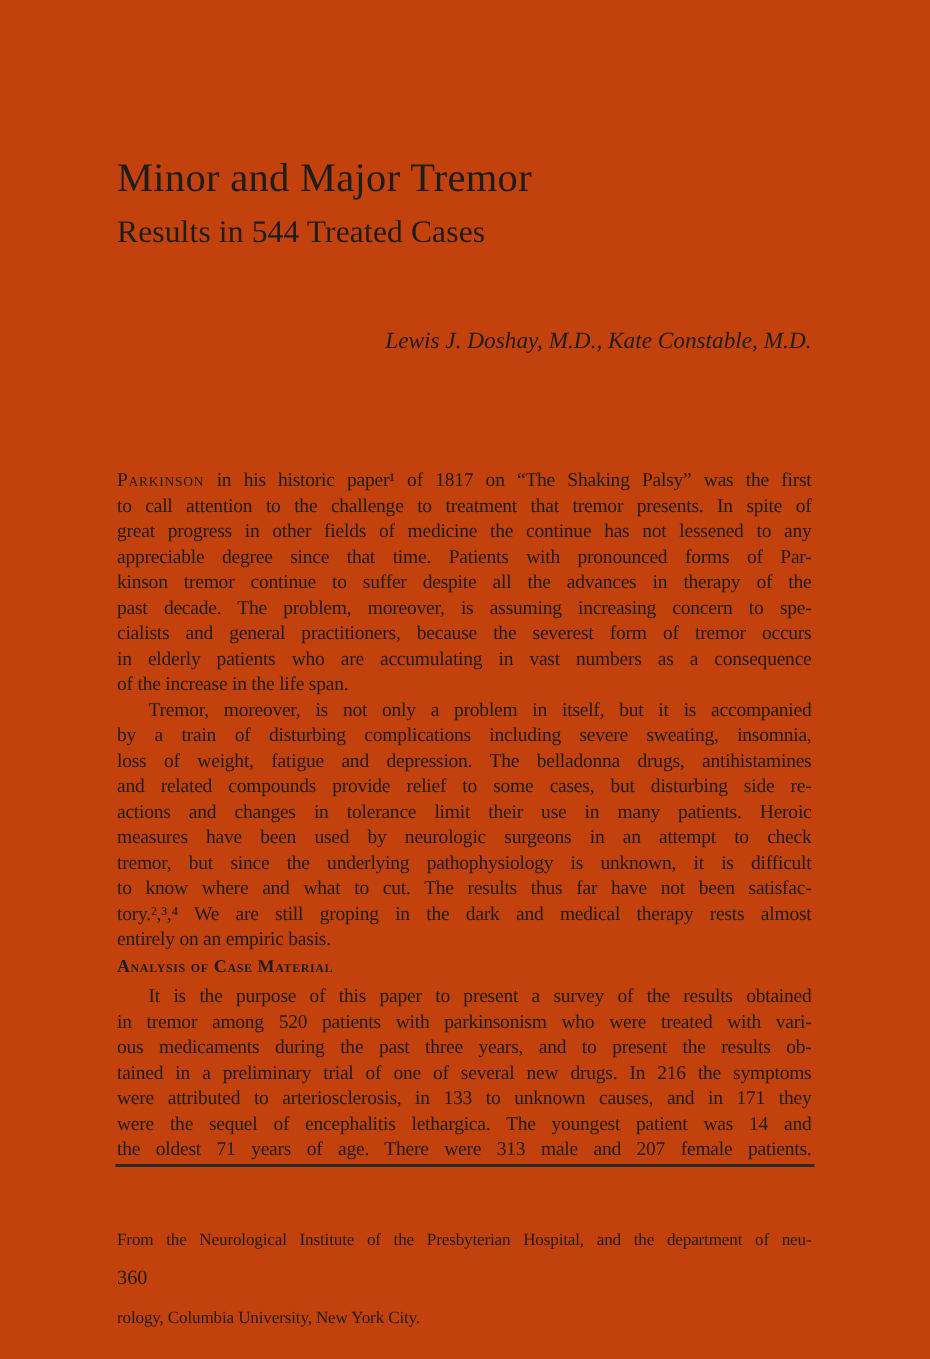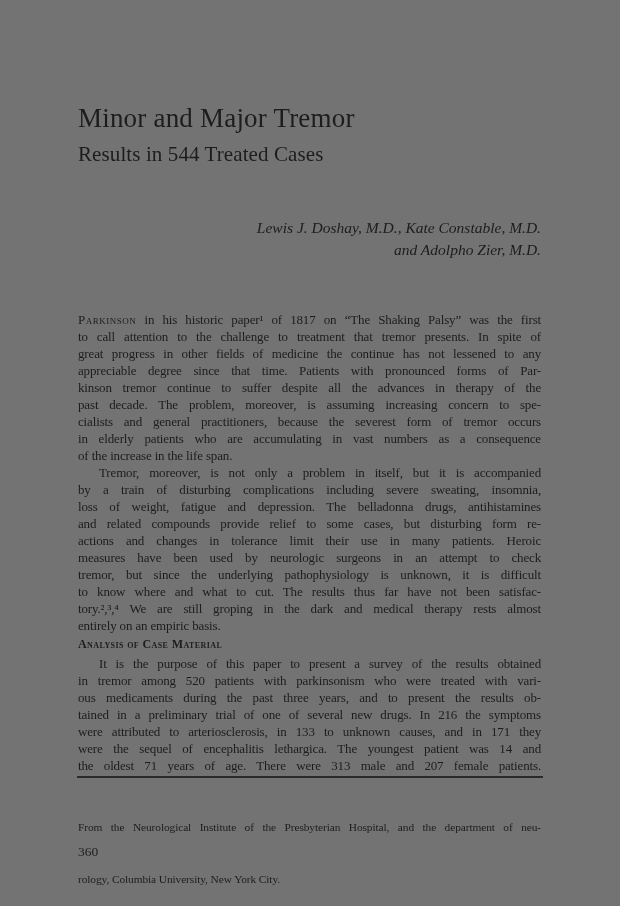--- a/index.html
+++ b/index.html
@@ -4,21 +4,21 @@
 <style>
   html, body {
     margin: 0;
     padding: 0;
     background: #ffffff;
   }
   .page {
     position: relative;
     width: 620px;
     height: 906px;
-    background: #737373;
+    background: #c2410c;
     font-family: "Liberation Serif", "DejaVu Serif", serif;
     color: #1d1d1d;
     overflow: hidden;
   }
   .title {
     position: absolute;
     left: 78px;
     top: 105px;
     font-size: 27px;
     line-height: 1;
@@ -122,40 +122,39 @@
 <body>
 
 <div class="page">
 
   <h1 class="title" style="margin:0;font-weight:normal;">Minor and Major Tremor</h1>
 
   <h2 class="subtitle" style="margin:0;font-weight:normal;text-align:right;">Results in 544 Treated Cases</h2>
 
   <div class="byline">
     <div>Lewis J. Doshay, M.D., Kate Constable, M.D.</div>
-    <div>and Adolpho Zier, M.D.</div>
   </div>
 
   <div class="body-block-1">
     <div class="para end-short">
       <div class="line"><span class="sc">Parkinson</span><span> in his historic paper¹ of 1817 on “The Shaking Palsy” was the first</span></div>
       <div class="line">to call attention to the challenge to treatment that tremor presents. In spite of</div>
         <div class="line">great progress in other fields of medicine the continue has not lessened to any</div>
         <div class="line">appreciable degree since that time. Patients with pronounced forms of Par-</div>
         <div class="line">kinson tremor continue to suffer despite all the advances in therapy of the</div>
         <div class="line">past decade. The problem, moreover, is assuming increasing concern to spe-</div>
         <div class="line">cialists and general practitioners, because the severest form of tremor occurs</div>
         <div class="line">in elderly patients who are accumulating in vast numbers as a consequence</div>
         <div class="line">of the increase in the life span.</div>
     </div>
     <div class="para end-short indent-first">
       <div class="line">Tremor, moreover, is not only a problem in itself, but it is accompanied</div>
         <div class="line">by a train of disturbing complications including severe sweating, insomnia,</div>
         <div class="line">loss of weight, fatigue and depression. The belladonna drugs, antihistamines</div>
-        <div class="line">and related compounds provide relief to some cases, but disturbing form re-</div>
+        <div class="line">and related compounds provide relief to some cases, but disturbing side re-</div>
         <div class="line">actions and changes in tolerance limit their use in many patients. Heroic</div>
         <div class="line">measures have been used by neurologic surgeons in an attempt to check</div>
         <div class="line">tremor, but since the underlying pathophysiology is unknown, it is difficult</div>
         <div class="line">to know where and what to cut. The results thus far have not been satisfac-</div>
         <div class="line">tory.²,³,⁴ We are still groping in the dark and medical therapy rests almost</div>
         <div class="line">entirely on an empiric basis.</div>
     </div>
   </div>
 
   <div class="section-heading">Analysis of Case Material</div>

